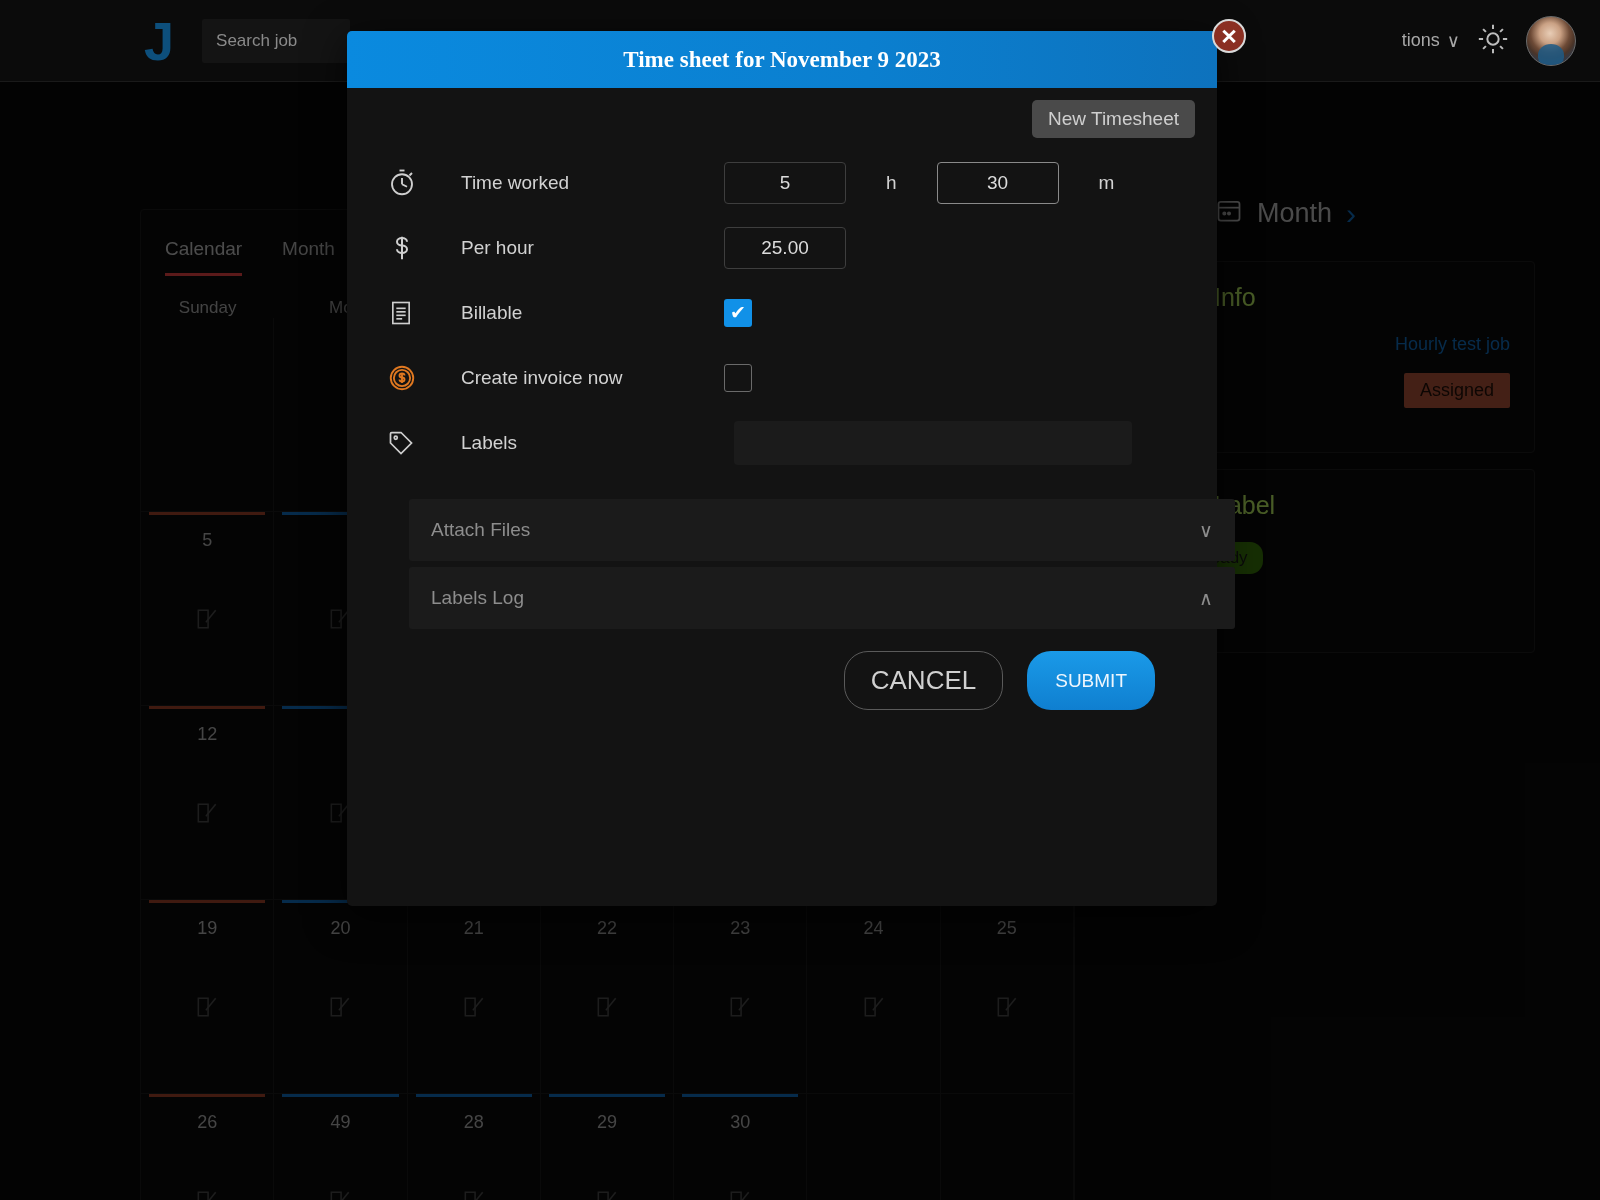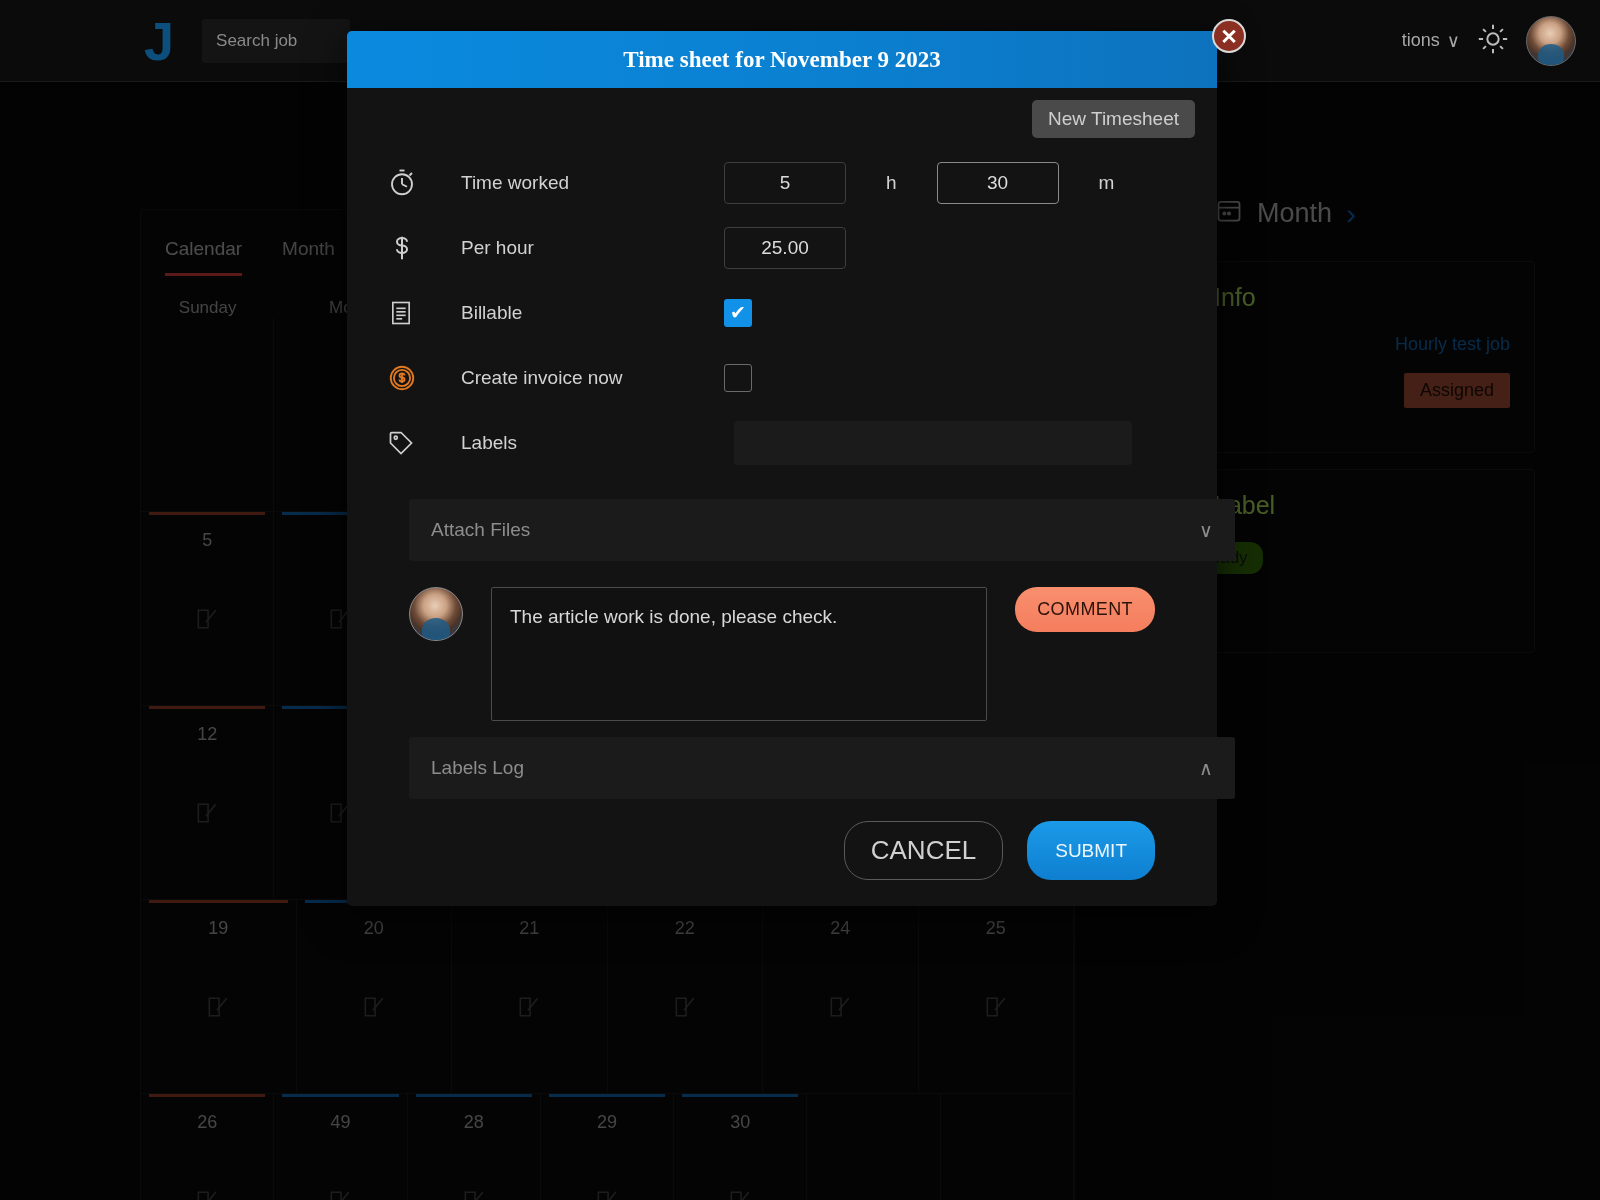--- a/index.html
+++ b/index.html
@@ -414,20 +414,28 @@
               <div class="daybar blue"></div>
               <div class="daynum">21</div>
               <div class="edit-ic"><svg width="26" height="26" viewBox="0 0 24 24" fill="none" stroke="currentColor" stroke-width="1.4">
                   <path d="M4 4h9v16H4z"></path>
                   <path d="M20 4l-9 11"></path>
                 </svg></div>
             </div>
             <div class="daycell">
               <div class="daybar blue"></div>
               <div class="daynum">22</div>
+              <div class="edit-ic"><svg width="26" height="26" viewBox="0 0 24 24" fill="none" stroke="currentColor" stroke-width="1.4">
+                  <path d="M4 4h9v16H4z"></path>
+                  <path d="M20 4l-9 11"></path>
+                </svg></div>
+            </div>
+            <div class="daycell">
+              <div class="daybar blue"></div>
+              <div class="daynum">23</div>
               <div class="edit-ic"><svg width="26" height="26" viewBox="0 0 24 24" fill="none" stroke="currentColor" stroke-width="1.4">
                   <path d="M4 4h9v16H4z"></path>
                   <path d="M20 4l-9 11"></path>
                 </svg></div>
             </div>
             <div class="daycell">
               <div class="daybar blue"></div>
               <div class="daynum">24</div>
               <div class="edit-ic"><svg width="26" height="26" viewBox="0 0 24 24" fill="none" stroke="currentColor" stroke-width="1.4">
                   <path d="M4 4h9v16H4z"></path>
@@ -628,25 +636,20 @@
         </div>
         <div class="frow-lbl">Labels</div>
         <input class="labels-input" value="" style="">
       </div>
 
       <div class="accordion">
         <span>Attach Files</span>
         <span>∨</span>
       </div>
 
-      <div class="comment-area">
-        <div class="c-avatar"></div>
-        <textarea class="c-text" style="">The article work is done, please check.</textarea>
-        <button class="btn-comment">COMMENT</button>
-      </div>
 
       <div class="accordion" style="margin-top:6px">
         <span>Labels Log</span>
         <span>∧</span>
       </div>
 
       <div class="modal-footer">
         <button class="btn-cancel">CANCEL</button>
         <button class="btn-submit">SUBMIT</button>
       </div>

